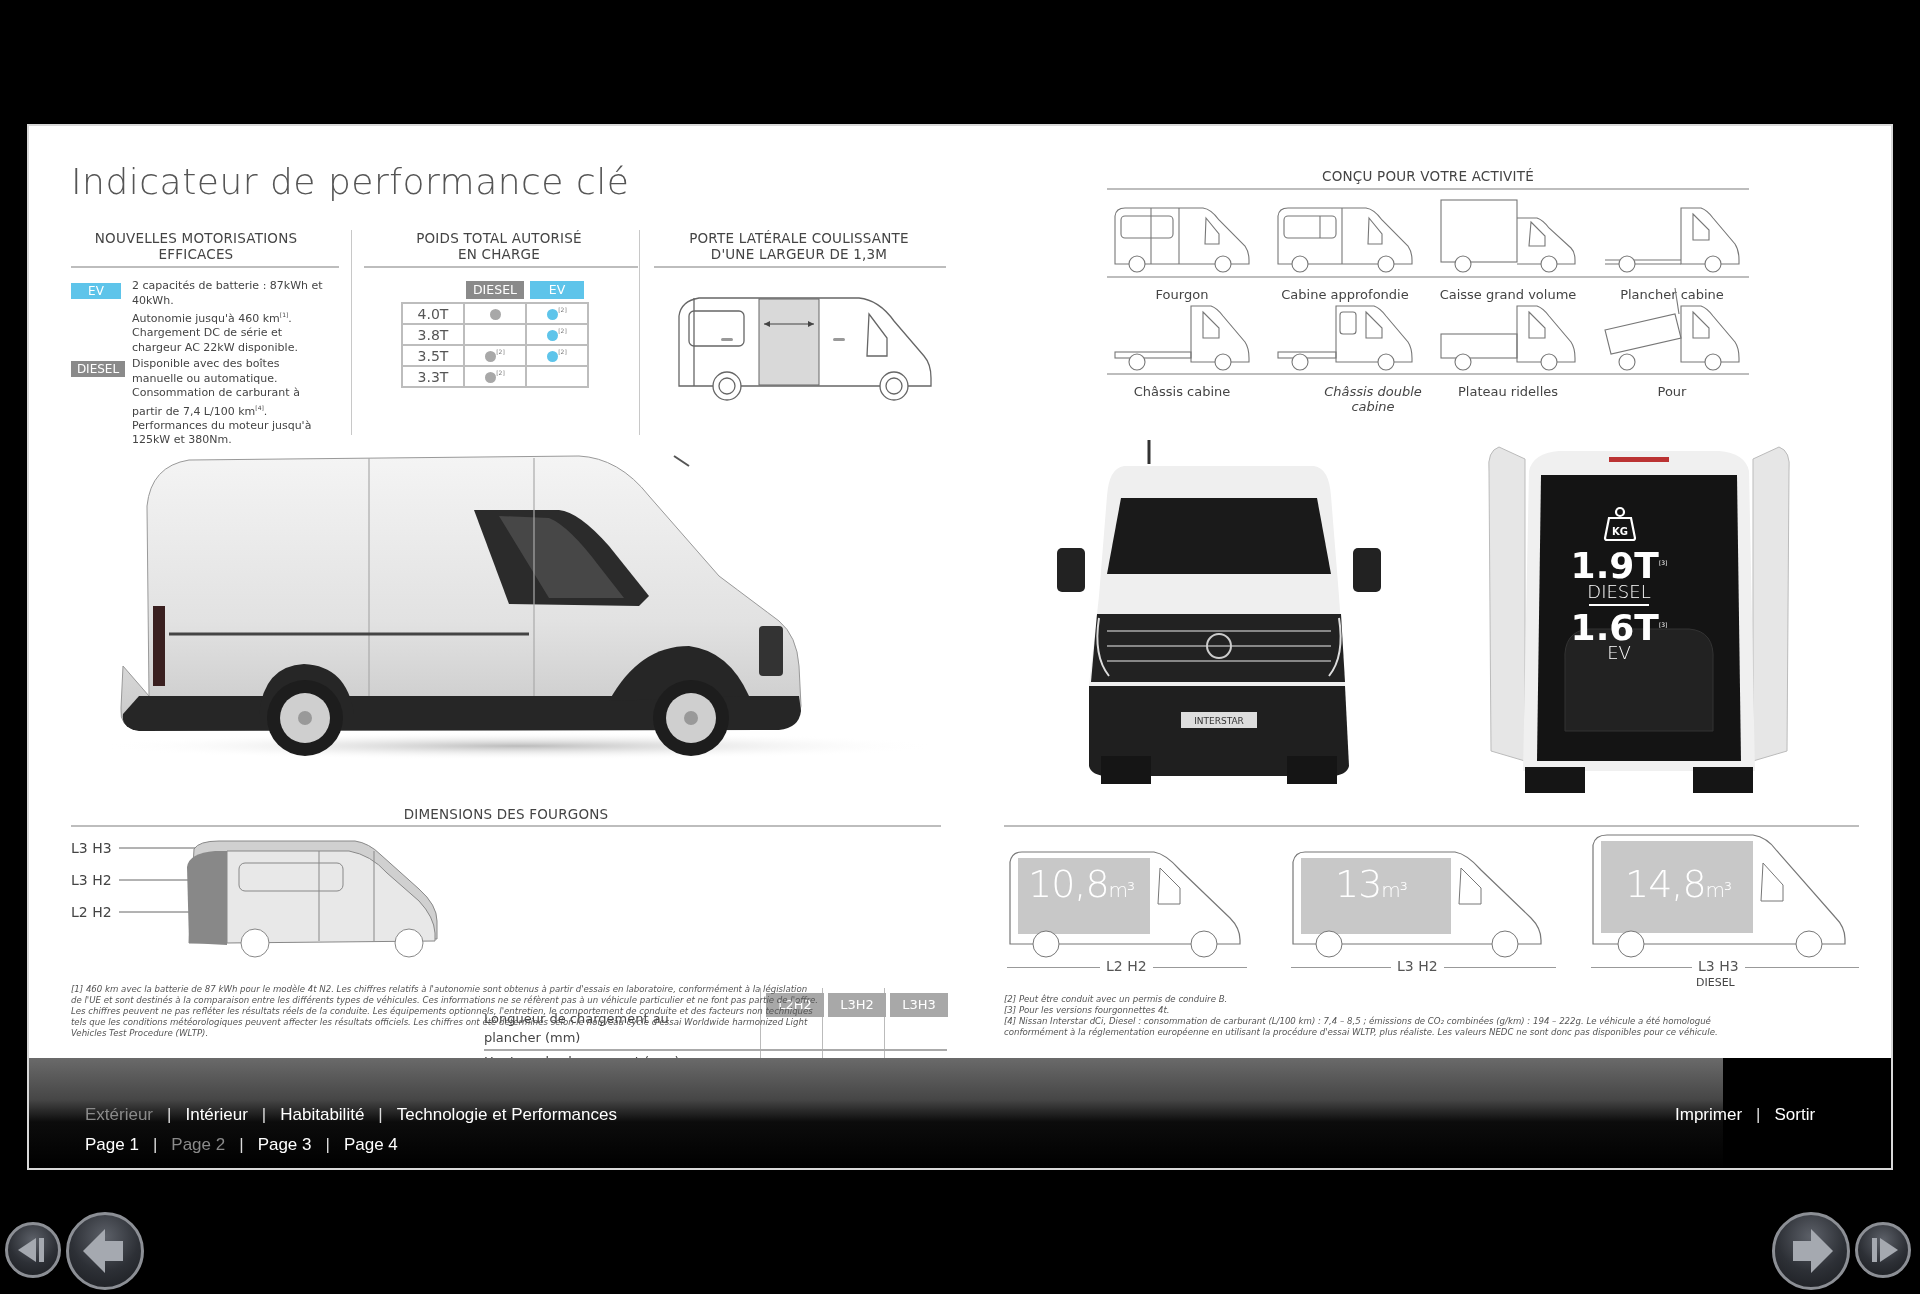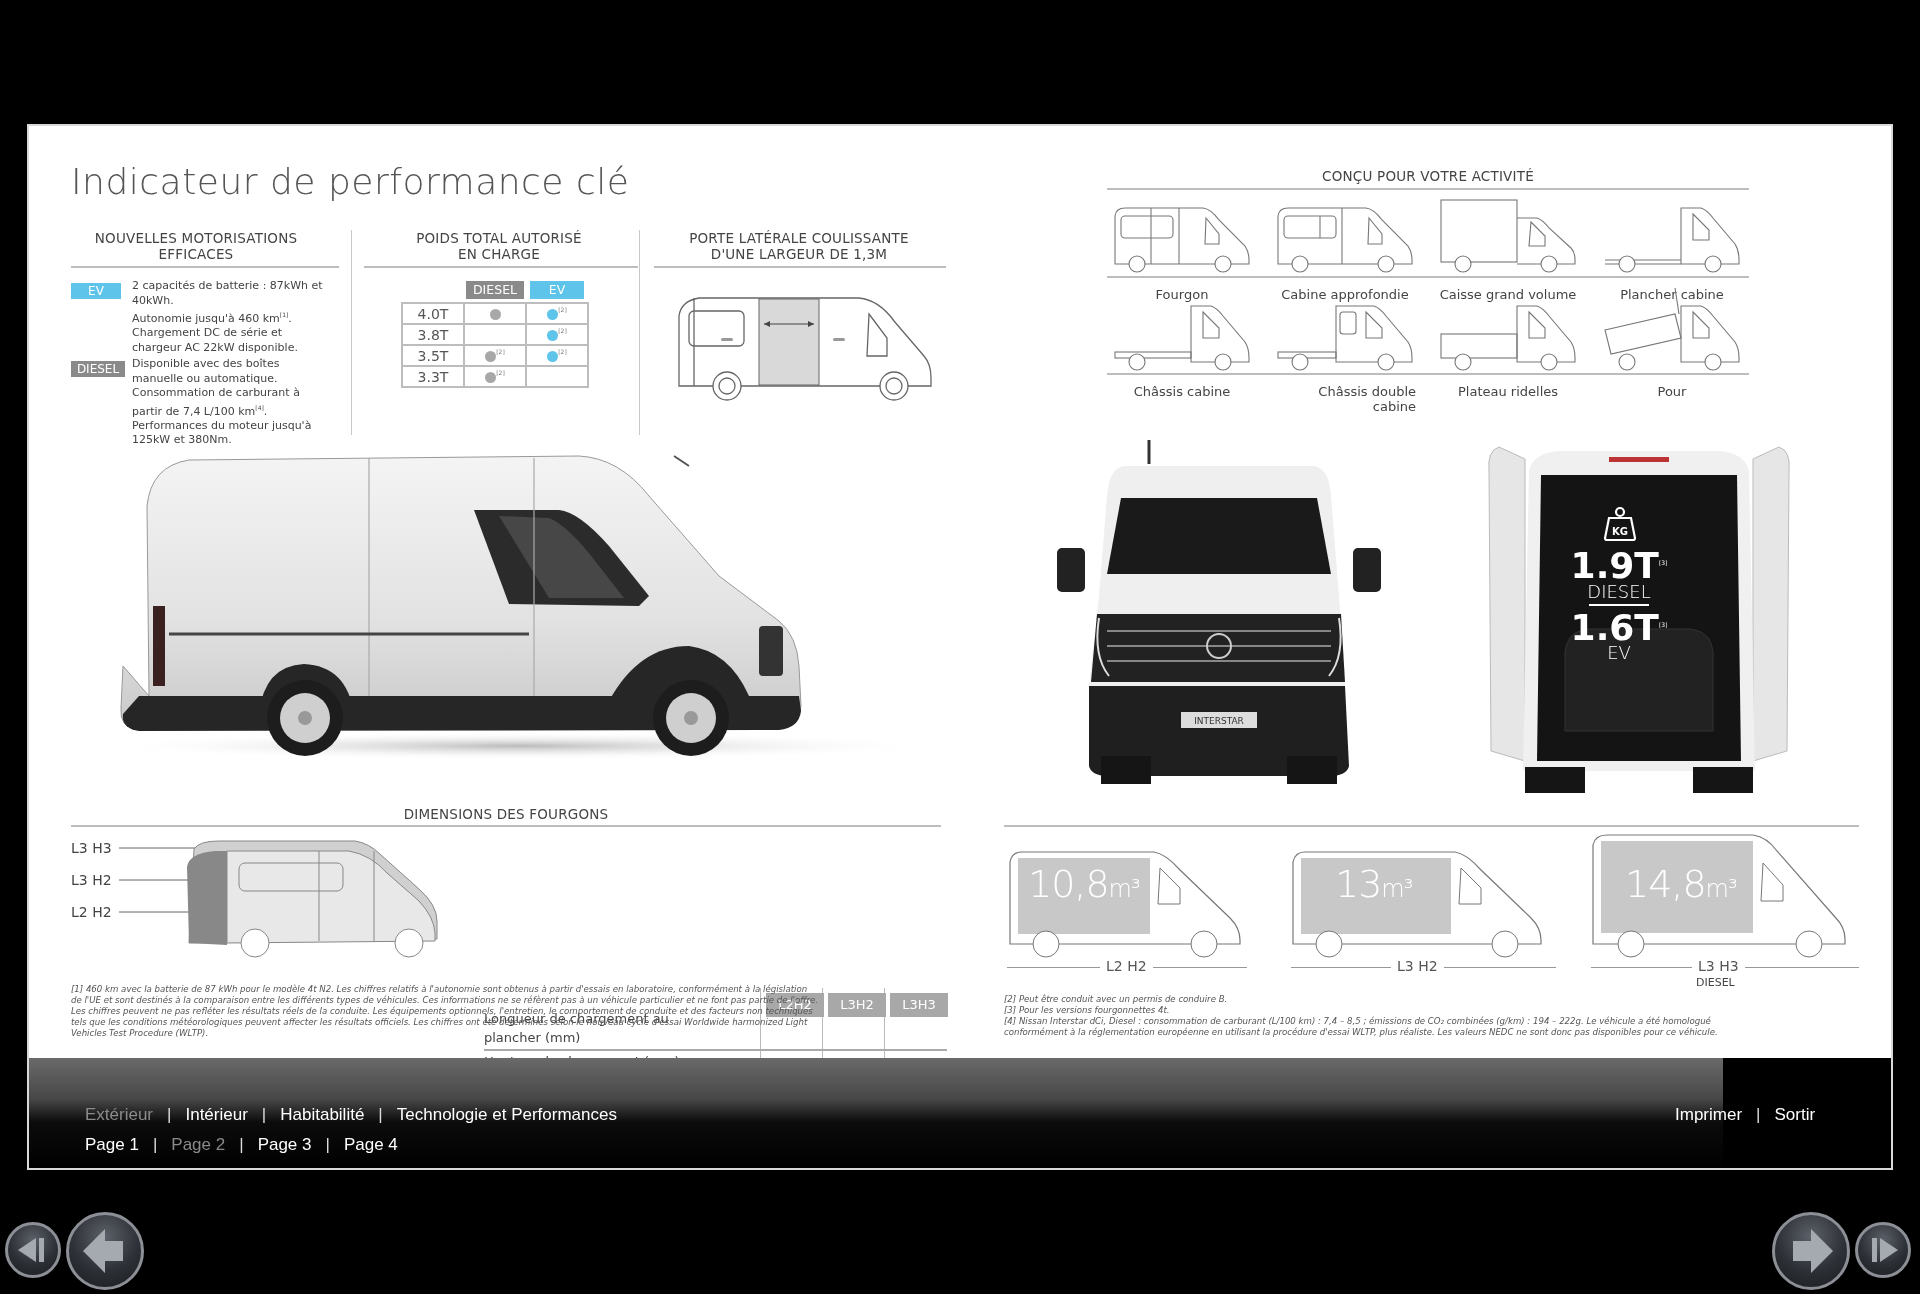--- a/index.html
+++ b/index.html
@@ -61,21 +61,21 @@
   .dim-col-badge { position: absolute; width: 58px; height: 24px; background: #a8a8a8; color: #fff; font-size: 13px; text-align: center; line-height: 24px; }
   .dim-val { position: absolute; width: 62px; text-align: center; font-size: 14.5px; color: #444; margin-top: 38px; }
 
   
   .footnote { position: absolute; font-size: 8.6px; color: #555; font-style: italic; line-height: 11px; }
 
   
   .vol-label { position: absolute; font-size: 14px; color: #555; background: #fff; padding: 0 6px; }
   .vol-rule { position: absolute; height: 1px; background: #999; }
   .vol-num { position: absolute; color: #fff; font-weight: 200; font-size: 38px; letter-spacing: -1px; }
-  .vol-num small { font-size: 24px; }
+  .vol-num small { font-size: 20px; }
 
   
   .navbar {
     position: absolute; left: 0; top: 932px; width: 1694px; height: 110px;
     background: linear-gradient(#6a6a6a 0%, #464646 38%, #0c0c0c 58%, #000 100%);
   }
   .nav-row { position: absolute; display: flex; align-items: center; font-family: "Liberation Sans", sans-serif; font-size: 17px; color: #fff; }
   .nav-row .sep { margin: 0 14px; color: #ddd; }
   .nav-item { color: #fff; cursor: pointer; }
   .nav-item.active { color: #8a8a8a; }
@@ -269,21 +269,21 @@
         <path d="M80 76 L80 20 L100 20 Q106 22 112 30 L134 56 Q138 62 138 72 L138 76 Z"></path>
         <path d="M92 26 L108 42 L108 52 L92 52 Z"></path>
         <path d="M4 44 L74 28 L80 52 L10 68 Z"></path>
         <line x1="74" y1="2" x2="78" y2="28"></line>
         <circle cx="26" cy="76" r="8" fill="#fff"></circle>
           <circle cx="112" cy="76" r="8" fill="#fff"></circle>
       </g>
     </svg>
 
     <div class="body-label caption" style="left:1082px; top:252px; width:142px; text-align:center;">Châssis cabine</div>
-    <div class="body-label caption" style="left:1245px; top:252px; width:142px; text-align:right;">Châssis double cabine</div>
+    <div class="body-label caption" style="left:1273px; top:252px; width:142px; text-align:center;font-style:italic;">Châssis double cabine</div>
     <div class="body-label caption" style="left:1408px; top:252px; width:142px; text-align:center;">Plateau ridelles</div>
     <div class="body-label caption" style="left:1572px; top:252px; width:142px; text-align:center;">Pour</div>
 
     <svg style="position:absolute; left:50px; top:320px;" width="860" height="320" viewBox="0 0 860 320">
       <defs>
         <linearGradient id="body" x1="0" y1="0" x2="0" y2="1">
           <stop offset="0" stop-color="#f4f4f4"></stop>
             <stop offset="0.6" stop-color="#e2e2e2"></stop>
             <stop offset="1" stop-color="#c8c8c8"></stop>
         </linearGradient>

